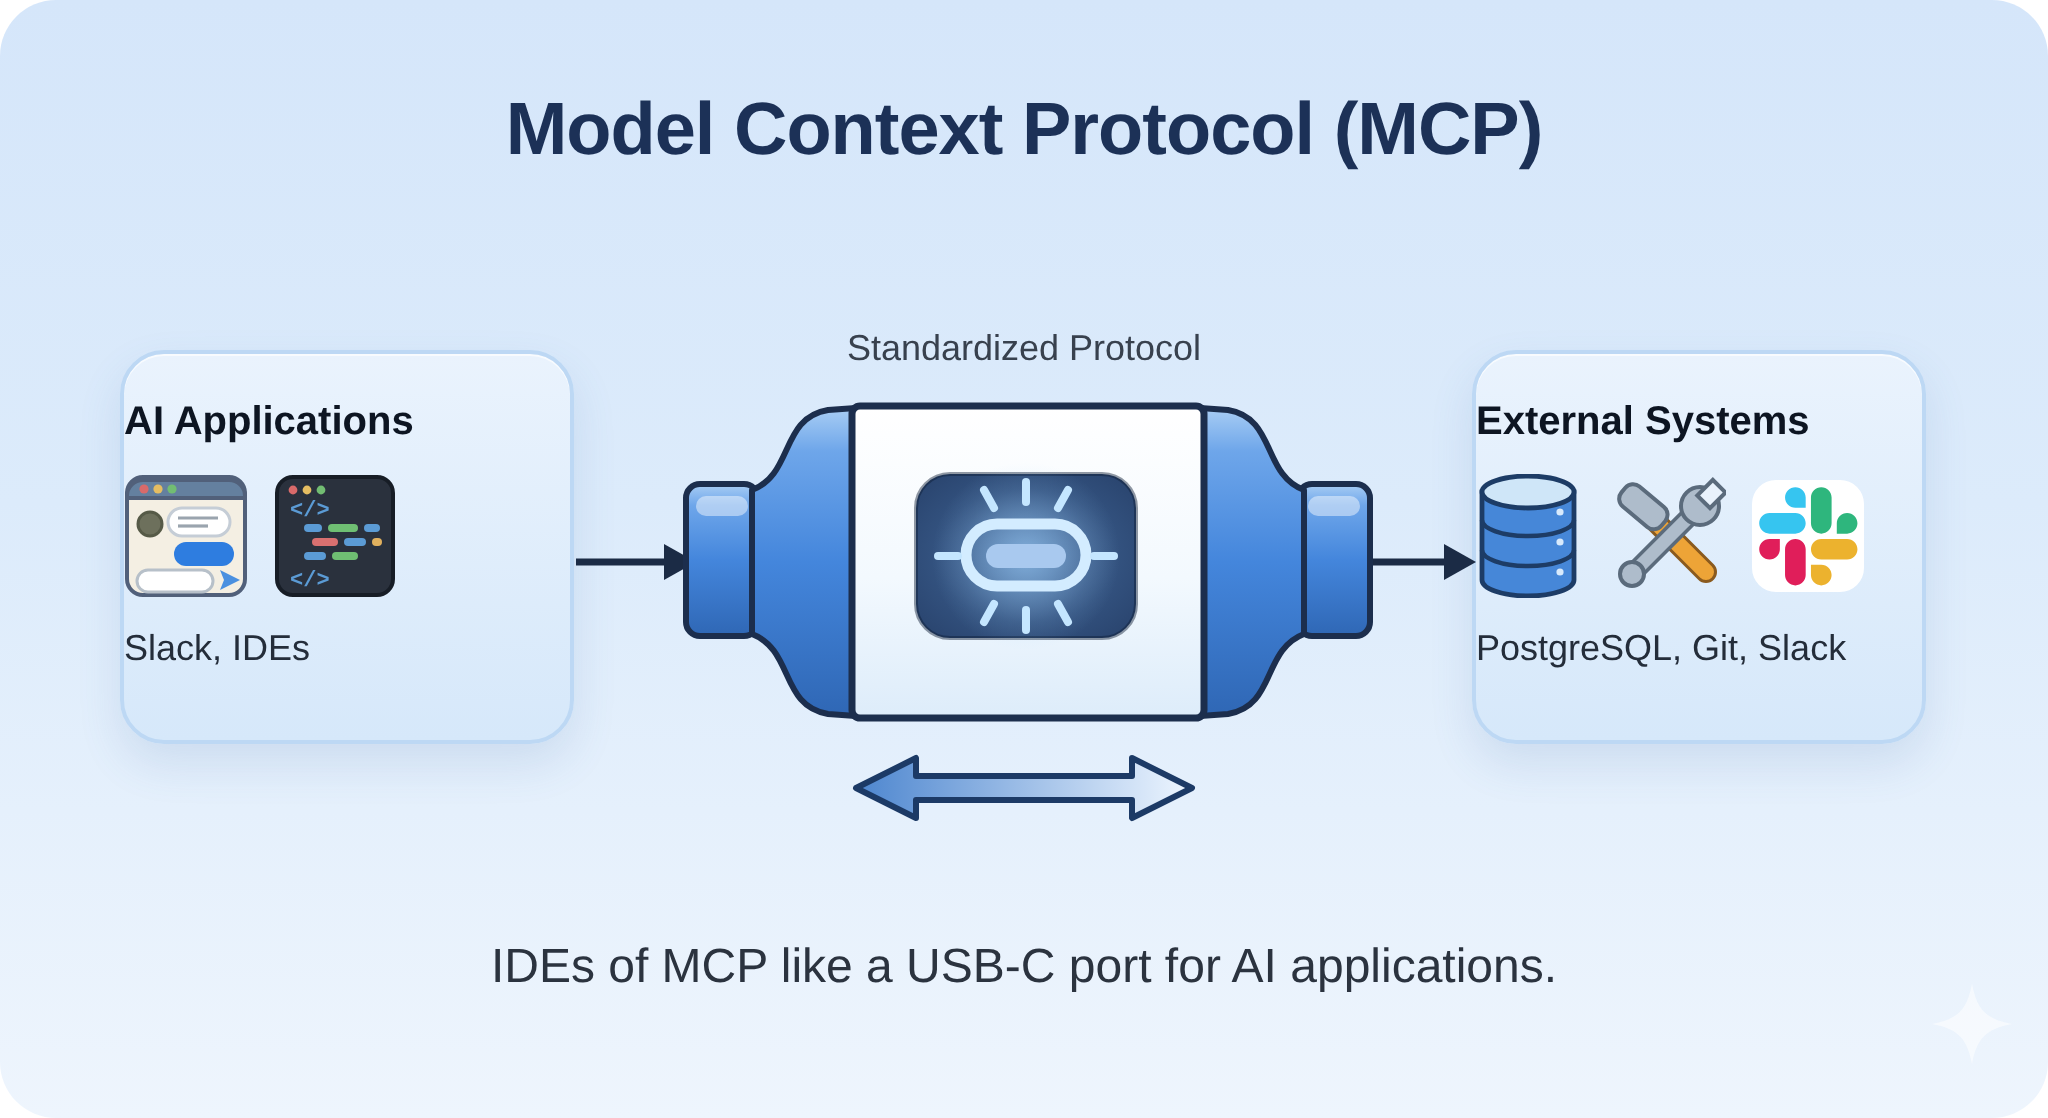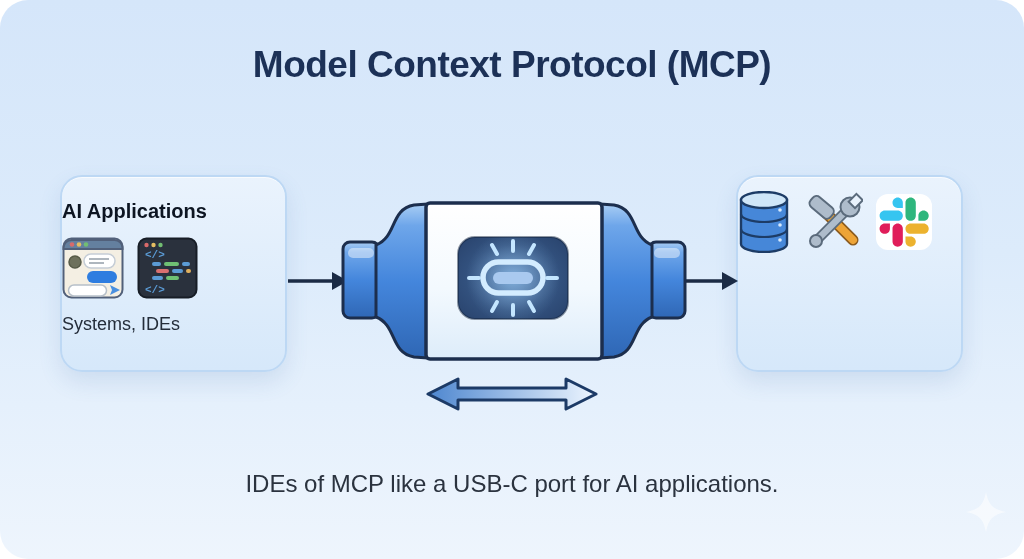--- a/index.html
+++ b/index.html
@@ -64,20 +64,21 @@
   }
   .sparkle { position: absolute; left: 966px; top: 492px; opacity: 0.55; }
 </style>
 </head>
 <body>
 
 <div class="canvas">
 
   <div class="main-title">Model Context Protocol (MCP)</div>
 
+  <div class="mcp-subtitle">Standardized Protocol</div>
 
   <div class="panel panel-left">
     <div class="panel-heading">AI Applications</div>
     <div class="icon-row">
 
       <svg width="62" height="62" viewBox="0 0 62 62">
         <rect x="1.5" y="1.5" width="59" height="59" rx="8" fill="#f4efe3" stroke="#51607a" stroke-width="2"></rect>
         <path d="M1.5 9.5 v-1 a8 8 0 0 1 8-8 h43 a8 8 0 0 1 8 8 v1 z" fill="#64809f" stroke="#51607a" stroke-width="2" transform="translate(0,2.5)"></path>
         <circle cx="10" cy="7.5" r="2.3" fill="#d96a6a"></circle>
         <circle cx="17" cy="7.5" r="2.3" fill="#e5bd62"></circle>
@@ -101,24 +102,25 @@
         <rect x="27" y="25" width="15" height="4" rx="2" fill="#6fbf73"></rect>
         <rect x="45" y="25" width="8" height="4" rx="2" fill="#5b9bd5"></rect>
         <rect x="19" y="32" width="13" height="4" rx="2" fill="#d97070"></rect>
         <rect x="35" y="32" width="11" height="4" rx="2" fill="#5b9bd5"></rect>
         <rect x="49" y="32" width="5" height="4" rx="2" fill="#e0b05e"></rect>
         <rect x="15" y="39" width="11" height="4" rx="2" fill="#5b9bd5"></rect>
         <rect x="29" y="39" width="13" height="4" rx="2" fill="#6fbf73"></rect>
         <text x="8" y="56" font-family="Liberation Mono, monospace" font-size="11" font-weight="bold" fill="#5b9bd5">&lt;/&gt;</text>
       </svg>
     </div>
-    <div class="panel-caption">Systems, IDEs</div>
+    <div class="panel-caption">Slack, IDEs</div>
   </div>
 
   <div class="panel panel-right">
+    <div class="panel-heading">External Systems</div>
     <div class="icon-row">
 
       <svg width="52" height="62" viewBox="0 0 52 62">
         <path d="M3 9 v44 a23 8 0 0 0 46 0 v-44 z" fill="#4687d8" stroke="#1d3c66" stroke-width="2.4"></path>
         <path d="M3 23 a23 8 0 0 0 46 0" fill="none" stroke="#1d3c66" stroke-width="2.2"></path>
         <path d="M3 38 a23 8 0 0 0 46 0" fill="none" stroke="#1d3c66" stroke-width="2.2"></path>
         <ellipse cx="26" cy="9" rx="23" ry="8" fill="#cfe6f8" stroke="#1d3c66" stroke-width="2.4"></ellipse>
         <circle cx="42" cy="19" r="1.8" fill="#d8eafc"></circle>
         <circle cx="42" cy="34" r="1.8" fill="#d8eafc"></circle>
         <circle cx="42" cy="49" r="1.8" fill="#d8eafc"></circle>
@@ -142,20 +144,21 @@
       <svg width="56" height="56" viewBox="0 0 140 140">
         <rect x="0" y="0" width="140" height="140" rx="30" fill="#ffffff"></rect>
         <g transform="translate(9,9)">
           <path fill="#E01E5A" d="M25.8 77.6c0 7.1-5.8 12.9-12.9 12.9S0 84.7 0 77.6s5.8-12.9 12.9-12.9h12.9v12.9zM32.3 77.6c0-7.1 5.8-12.9 12.9-12.9s12.9 5.8 12.9 12.9v32.3c0 7.1-5.8 12.9-12.9 12.9s-12.9-5.8-12.9-12.9V77.6z"></path>
           <path fill="#36C5F0" d="M45.2 25.8c-7.1 0-12.9-5.8-12.9-12.9S38.1 0 45.2 0s12.9 5.8 12.9 12.9v12.9H45.2zM45.2 32.3c7.1 0 12.9 5.8 12.9 12.9s-5.8 12.9-12.9 12.9H12.9C5.8 58.1 0 52.3 0 45.2s5.8-12.9 12.9-12.9h32.3z"></path>
           <path fill="#2EB67D" d="M97 45.2c0-7.1 5.8-12.9 12.9-12.9s12.9 5.8 12.9 12.9-5.8 12.9-12.9 12.9H97V45.2zM90.5 45.2c0 7.1-5.8 12.9-12.9 12.9s-12.9-5.8-12.9-12.9V12.9C64.7 5.8 70.5 0 77.6 0s12.9 5.8 12.9 12.9v32.3z"></path>
           <path fill="#ECB22E" d="M77.6 97c7.1 0 12.9 5.8 12.9 12.9s-5.8 12.9-12.9 12.9-12.9-5.8-12.9-12.9V97h12.9zM77.6 90.5c-7.1 0-12.9-5.8-12.9-12.9s5.8-12.9 12.9-12.9h32.3c7.1 0 12.9 5.8 12.9 12.9s-5.8 12.9-12.9 12.9H77.6z"></path>
         </g>
       </svg>
     </div>
+    <div class="panel-caption">PostgreSQL, Git, Slack</div>
   </div>
 
   <svg class="flow-arrow flow-arrow-left" width="60" height="26" viewBox="0 0 60 26">
     <line x1="0" y1="13" x2="46" y2="13" stroke="#1b2b45" stroke-width="3.5"></line>
     <polygon points="44,4 60,13 44,22" fill="#1b2b45"></polygon>
   </svg>
   <svg class="flow-arrow flow-arrow-right" width="60" height="26" viewBox="0 0 60 26">
     <line x1="0" y1="13" x2="46" y2="13" stroke="#1b2b45" stroke-width="3.5"></line>
     <polygon points="44,4 60,13 44,22" fill="#1b2b45"></polygon>
   </svg>

